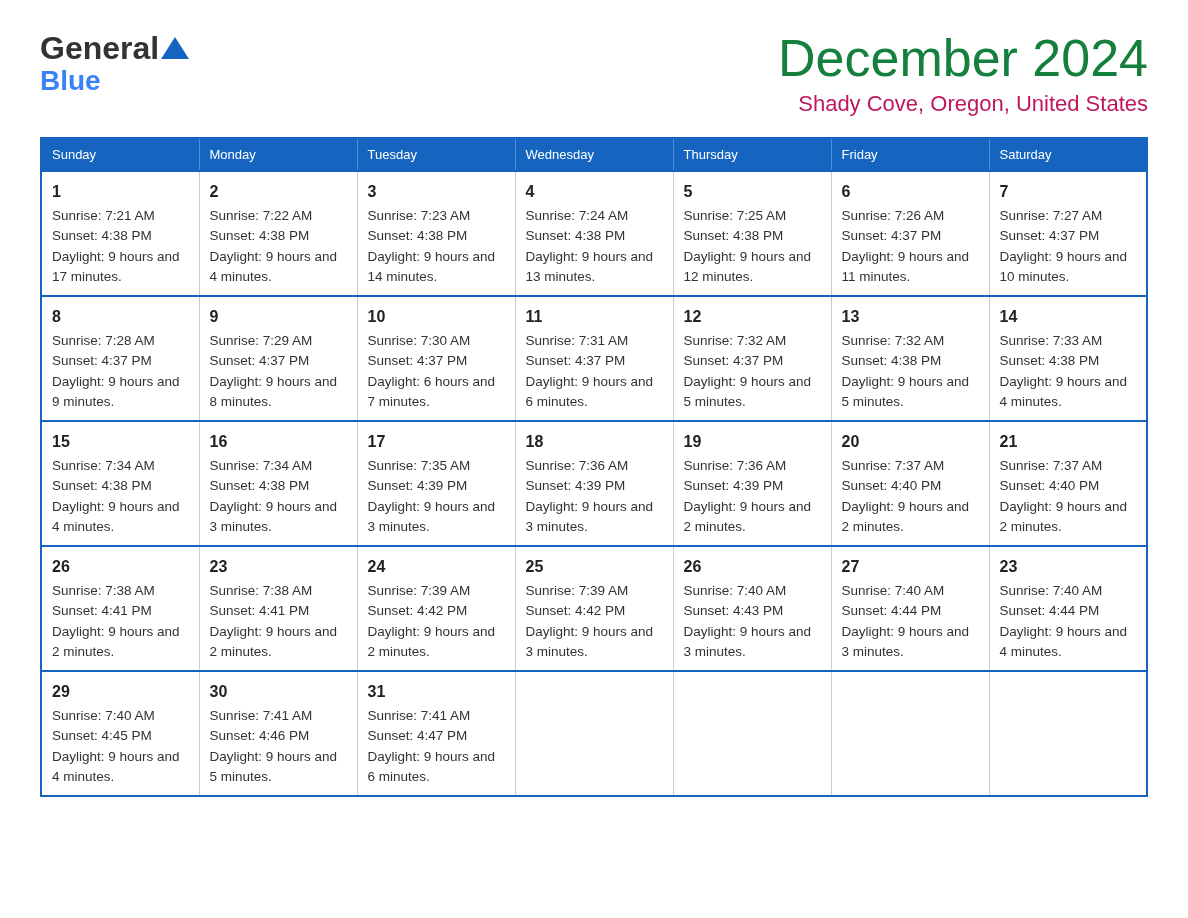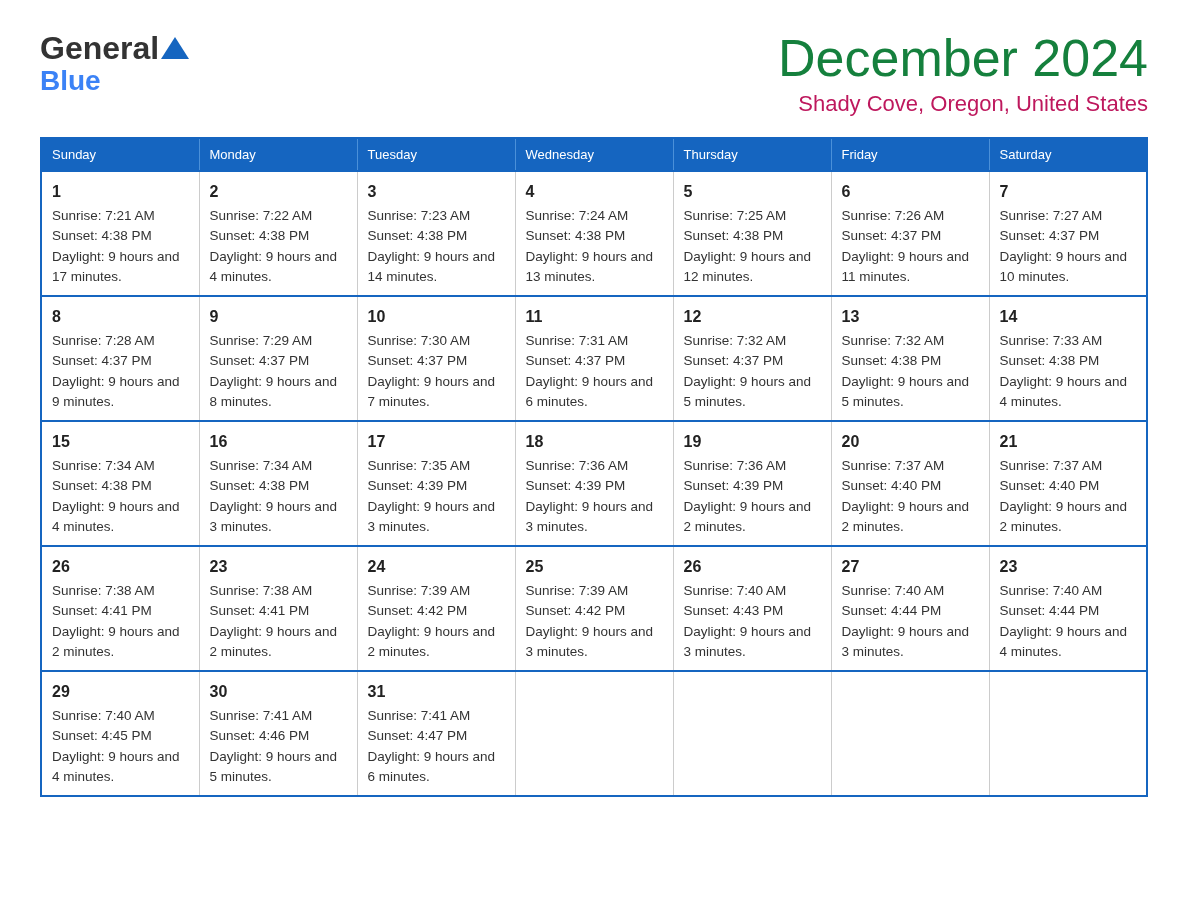--- a/index.html
+++ b/index.html
@@ -194,21 +194,21 @@
         <td>
           <div class="day-num">9</div>
           <div>Sunrise: 7:29 AM</div>
           <div>Sunset: 4:37 PM</div>
           <div>Daylight: 9 hours and 8 minutes.</div>
         </td>
         <td>
           <div class="day-num">10</div>
           <div>Sunrise: 7:30 AM</div>
           <div>Sunset: 4:37 PM</div>
-          <div>Daylight: 9 hours and 7 minutes.</div>
+          <div>Daylight: 6 hours and 7 minutes.</div>
         </td>
         <td>
           <div class="day-num">11</div>
           <div>Sunrise: 7:31 AM</div>
           <div>Sunset: 4:37 PM</div>
           <div>Daylight: 9 hours and 6 minutes.</div>
         </td>
         <td>
           <div class="day-num">12</div>
           <div>Sunrise: 7:32 AM</div>

